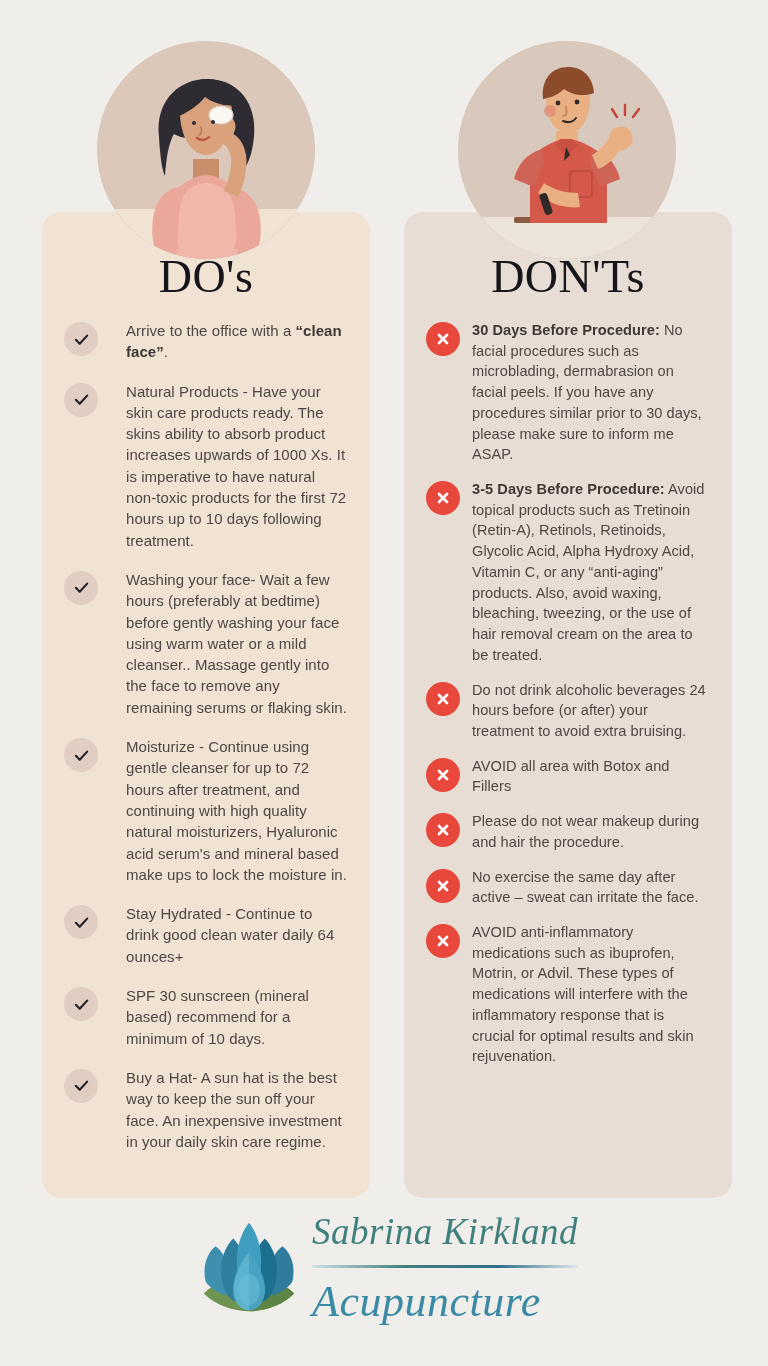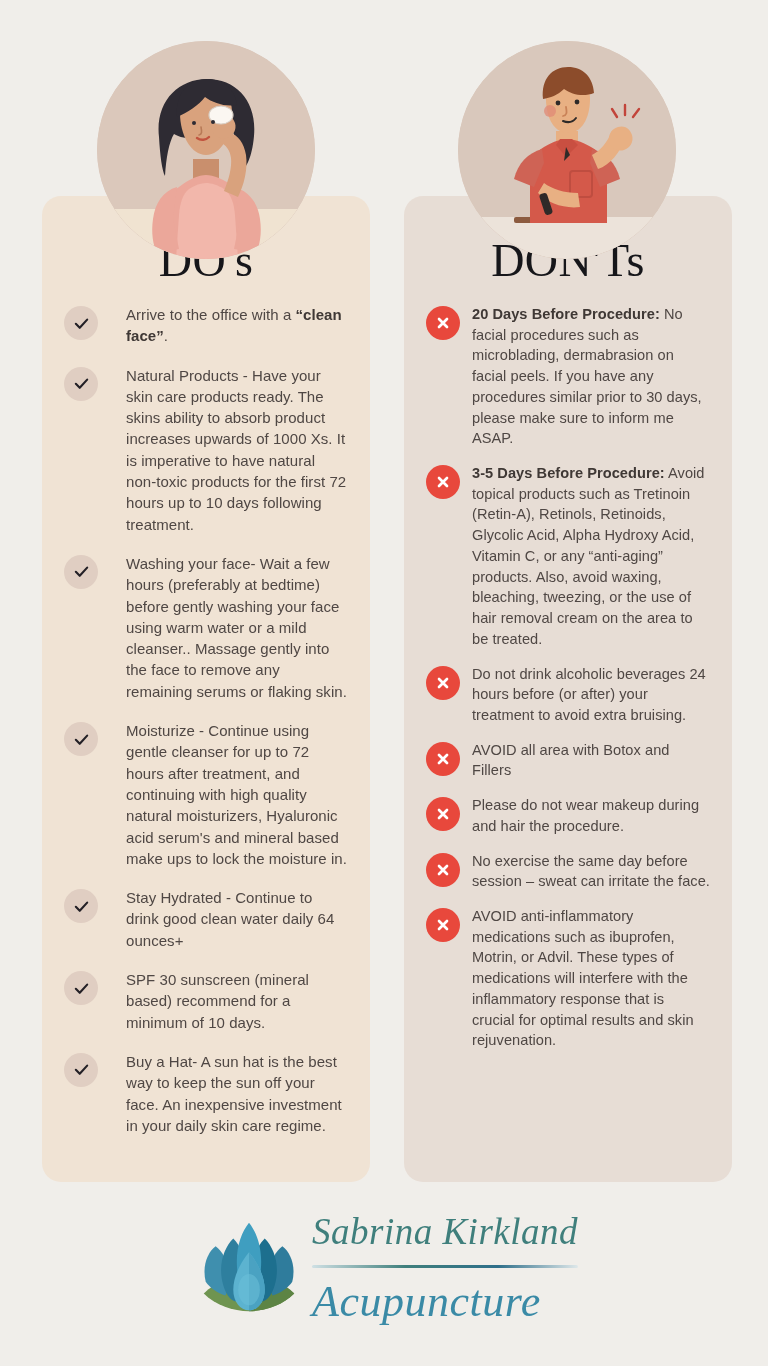--- a/index.html
+++ b/index.html
@@ -33,21 +33,21 @@
     overflow:hidden;
     z-index:3;
   }
   .medallion.left  { left:97px;  top:41px; }
   .medallion.right { left:458px; top:41px; }
   .medallion svg { display:block; width:100%; height:100%; }
 
   
   .card {
     position:absolute;
-    top:196px;
+    top:212px;
     width:328px;
     height:986px;
     border-radius:19px;
     z-index:1;
     padding:0 22px;
   }
   .card.dos    { left:42px;  background:#f0e3d4; }
   .card.donts  { left:404px; background:#e7ddd5; }
 
   .card-title {
@@ -301,21 +301,21 @@
   <section class="card donts">
     <h2 class="card-title">DON'Ts</h2>
     <ul class="list">
 
       <li class="item">
         <span class="marker cross">
           <svg width="16" height="16" viewBox="0 0 24 24" fill="none" stroke="#ffffff" stroke-width="4" stroke-linecap="round">
               <path d="M6 6l12 12M18 6L6 18"></path>
             </svg>
         </span>
-        <span class="item-text"><span class="lead">20 Days Before Procedure:</span><span> No facial procedures such as microblading, dermabrasion on facial peels. If you have any procedures similar prior to 30 days, please make sure to inform me ASAP.</span></span>
+        <span class="item-text"><span class="lead">30 Days Before Procedure:</span><span> No facial procedures such as microblading, dermabrasion on facial peels. If you have any procedures similar prior to 30 days, please make sure to inform me ASAP.</span></span>
       </li>
 
       <li class="item">
         <span class="marker cross">
           <svg width="16" height="16" viewBox="0 0 24 24" fill="none" stroke="#ffffff" stroke-width="4" stroke-linecap="round">
               <path d="M6 6l12 12M18 6L6 18"></path>
             </svg>
         </span>
         <span class="item-text"><span class="lead">3-5 Days Before Procedure:</span><span> Avoid topical products such as Tretinoin (Retin-A), Retinols, Retinoids, Glycolic Acid, Alpha Hydroxy Acid, Vitamin C, or any “anti-aging” products. Also, avoid waxing, bleaching, tweezing, or the use of hair removal cream on the area to be treated.</span></span>
       </li>
@@ -347,21 +347,21 @@
         </span>
         <span class="item-text"><span>Please do not wear makeup during and hair the procedure.</span></span>
       </li>
 
       <li class="item">
         <span class="marker cross">
           <svg width="16" height="16" viewBox="0 0 24 24" fill="none" stroke="#ffffff" stroke-width="4" stroke-linecap="round">
               <path d="M6 6l12 12M18 6L6 18"></path>
             </svg>
         </span>
-        <span class="item-text"><span>No exercise the same day before session – sweat can irritate the face.</span></span>
+        <span class="item-text"><span>No exercise the same day after active – sweat can irritate the face.</span></span>
       </li>
 
 
       <li class="item">
         <span class="marker cross">
           <svg width="16" height="16" viewBox="0 0 24 24" fill="none" stroke="#ffffff" stroke-width="4" stroke-linecap="round">
               <path d="M6 6l12 12M18 6L6 18"></path>
             </svg>
         </span>
         <span class="item-text"><span>AVOID anti-inflammatory medications such as ibuprofen, Motrin, or Advil. These types of medications will interfere with the inflammatory response that is crucial for optimal results and skin rejuvenation.</span></span>

